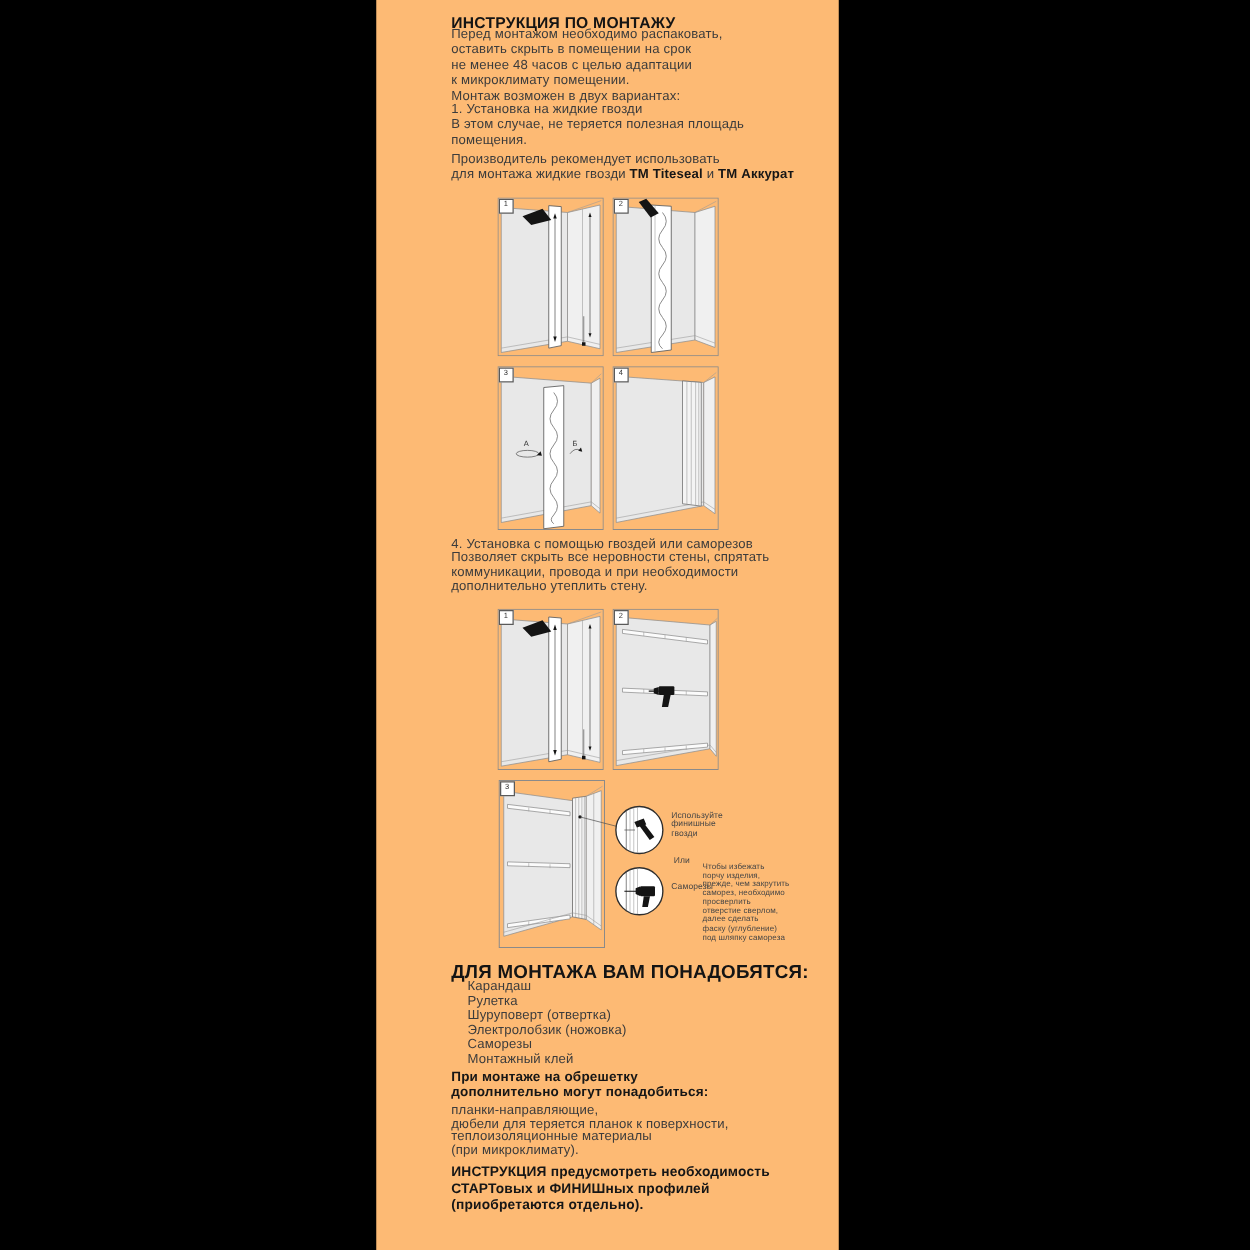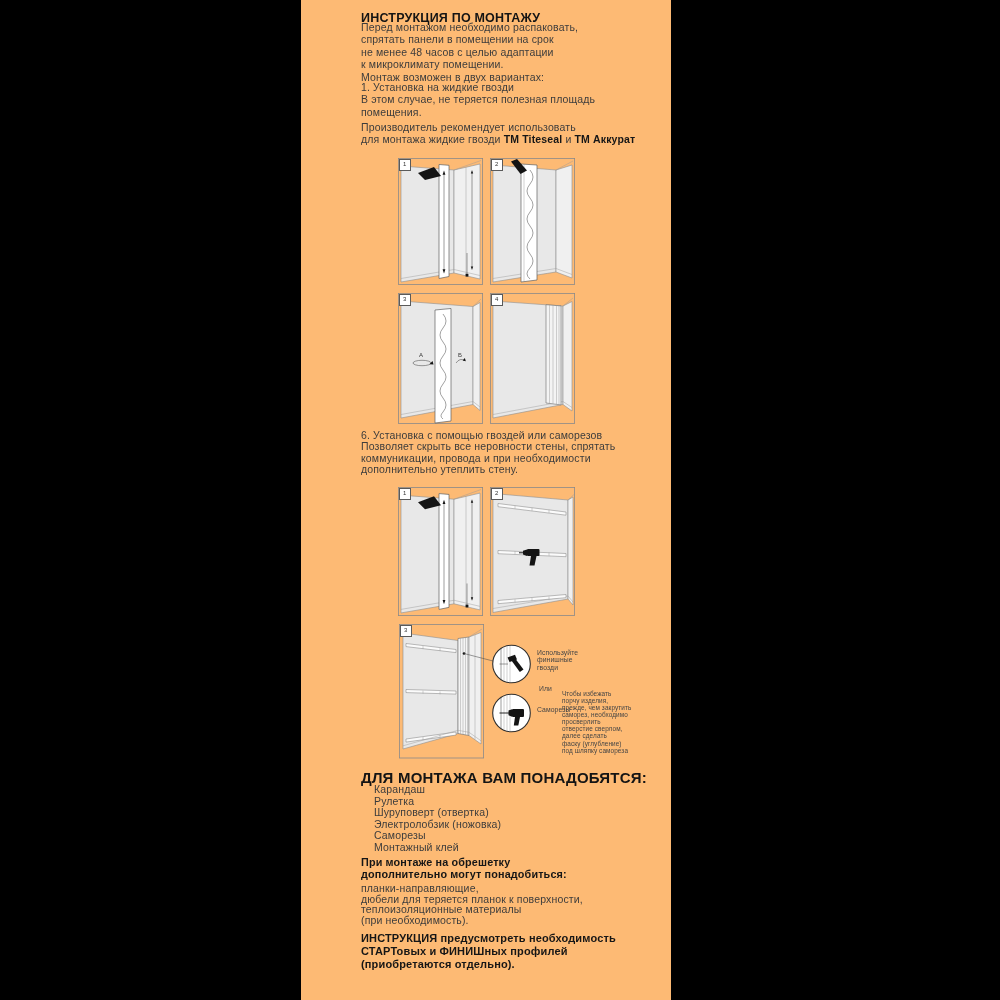--- a/index.html
+++ b/index.html
@@ -40,21 +40,21 @@
 </style>
 </head>
 <body>
 
 <div class="sheet">
 
   <div class="abs title" style="left:60px;top:11px;">ИНСТРУКЦИЯ ПО МОНТАЖУ</div>
 
   <div class="abs body-txt" style="left:60px;top:21px;">
     <div class="ln">Перед монтажом необходимо распаковать,</div>
-    <div class="ln">спрятать панели в помещении на срок</div>
+    <div class="ln">оставить скрыть в помещении на срок</div>
     <div class="ln">не менее 48 часов с целью адаптации</div>
     <div class="ln">к микроклимату помещении.</div>
     <div class="ln">Монтаж возможен в двух вариантах:</div>
   </div>
 
   <div class="abs body-txt" style="left:60px;top:81px;">
     <div class="ln">1. Установка на жидкие гвозди</div>
     <div class="ln">В этом случае, не теряется полезная площадь</div>
     <div class="ln">помещения.</div>
   </div>
@@ -142,21 +142,21 @@
         <path class="thin" d="M59.5,12 L59.5,110.4"></path>
         <path class="thin" d="M63,12.3 L63,110.8"></path>
         <path class="thin" d="M66.5,12.5 L66.5,111.2"></path>
         <path class="thin" d="M69,12.7 L69,111.6"></path>
       </g>
     </svg>
   </div>
   <span class="fignum" style="left:190px;top:294px;">4</span>
 
   <div class="abs body-txt lh11" style="left:60px;top:430px;">
-    <div class="ln">6. Установка с помощью гвоздей или саморезов</div>
+    <div class="ln">4. Установка с помощью гвоздей или саморезов</div>
     <div class="ln">Позволяет скрыть все неровности стены, спрятать</div>
     <div class="ln">коммуникации, провода и при необходимости</div>
     <div class="ln">дополнительно утеплить стену.</div>
   </div>
 
   <div class="fig" style="left:97px;top:487px;">
     <svg width="85" height="129" viewBox="0 0 85 127" preserveAspectRatio="none">
       <rect class="bord" x=".4" y=".4" width="84.2" height="126.2"></rect>
       <path class="wl" d="M3,8 L56,12 L56,115 L3,124 Z"></path>
       <path class="wr" d="M56,12 L82,6 L82,121 L56,115 Z"></path>
@@ -287,21 +287,21 @@
   </div>
 
   <div class="abs body-txt bold-txt" style="left:60px;top:856px;font-size:10.8px;">
     <div class="ln">При монтаже на обрешетку</div>
     <div class="ln">дополнительно могут понадобиться:</div>
   </div>
   <div class="abs body-txt lh106" style="left:60px;top:883px;">
     <div class="ln">планки-направляющие,</div>
     <div class="ln">дюбели для теряется планок к поверхности,</div>
     <div class="ln">теплоизоляционные материалы</div>
-    <div class="ln">(при необходимость).</div>
+    <div class="ln">(при микроклимату).</div>
   </div>
 
   <div class="abs body-txt bold-txt mand" style="left:60px;top:932px;font-size:11px;">
     <div class="ln">ИНСТРУКЦИЯ предусмотреть необходимость</div>
     <div class="ln">СТАРТовых и ФИНИШных профилей</div>
     <div class="ln">(приобретаются отдельно).</div>
   </div>
 
 </div>
 

